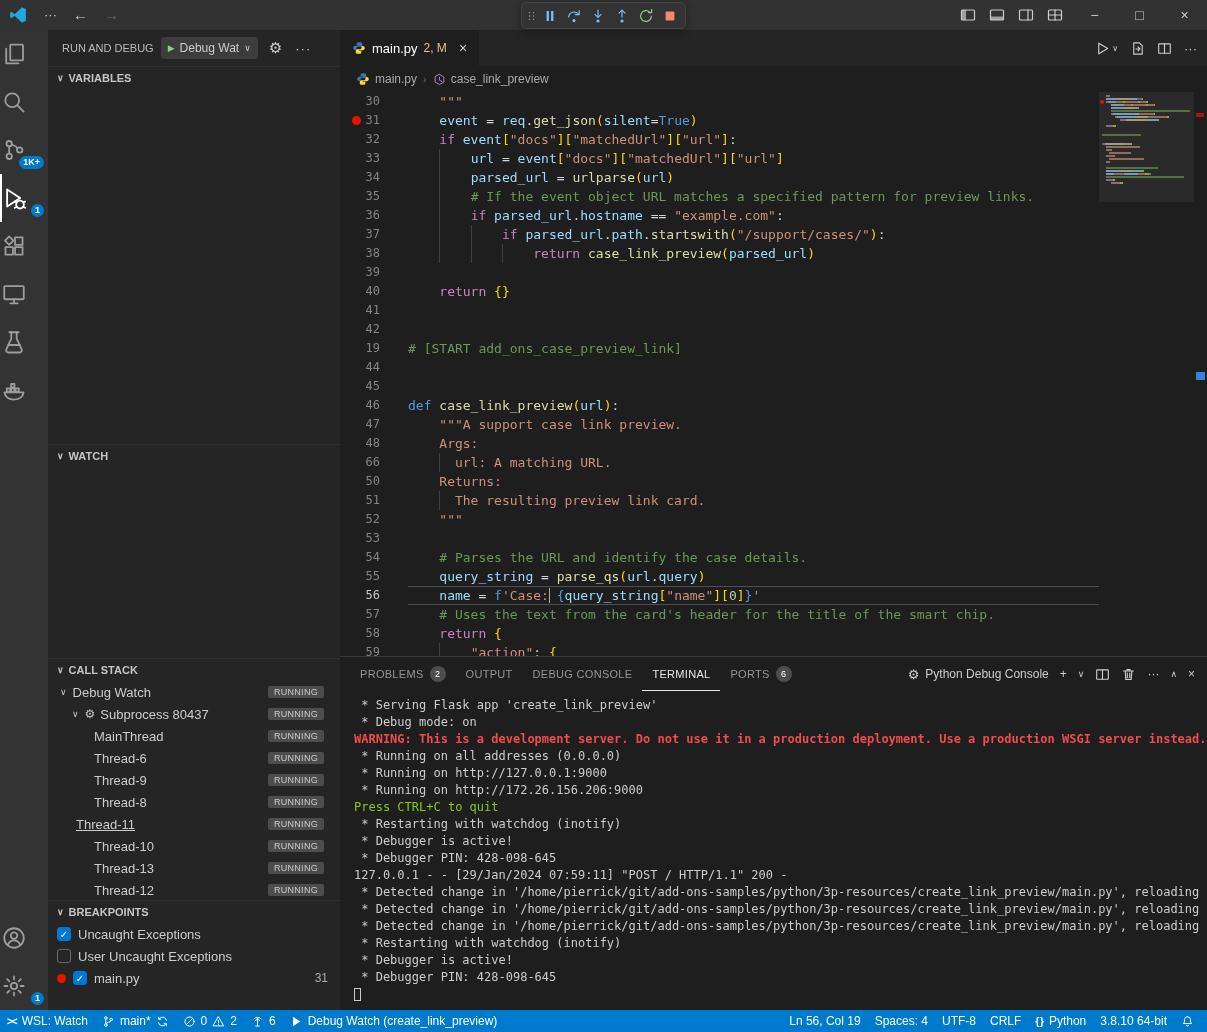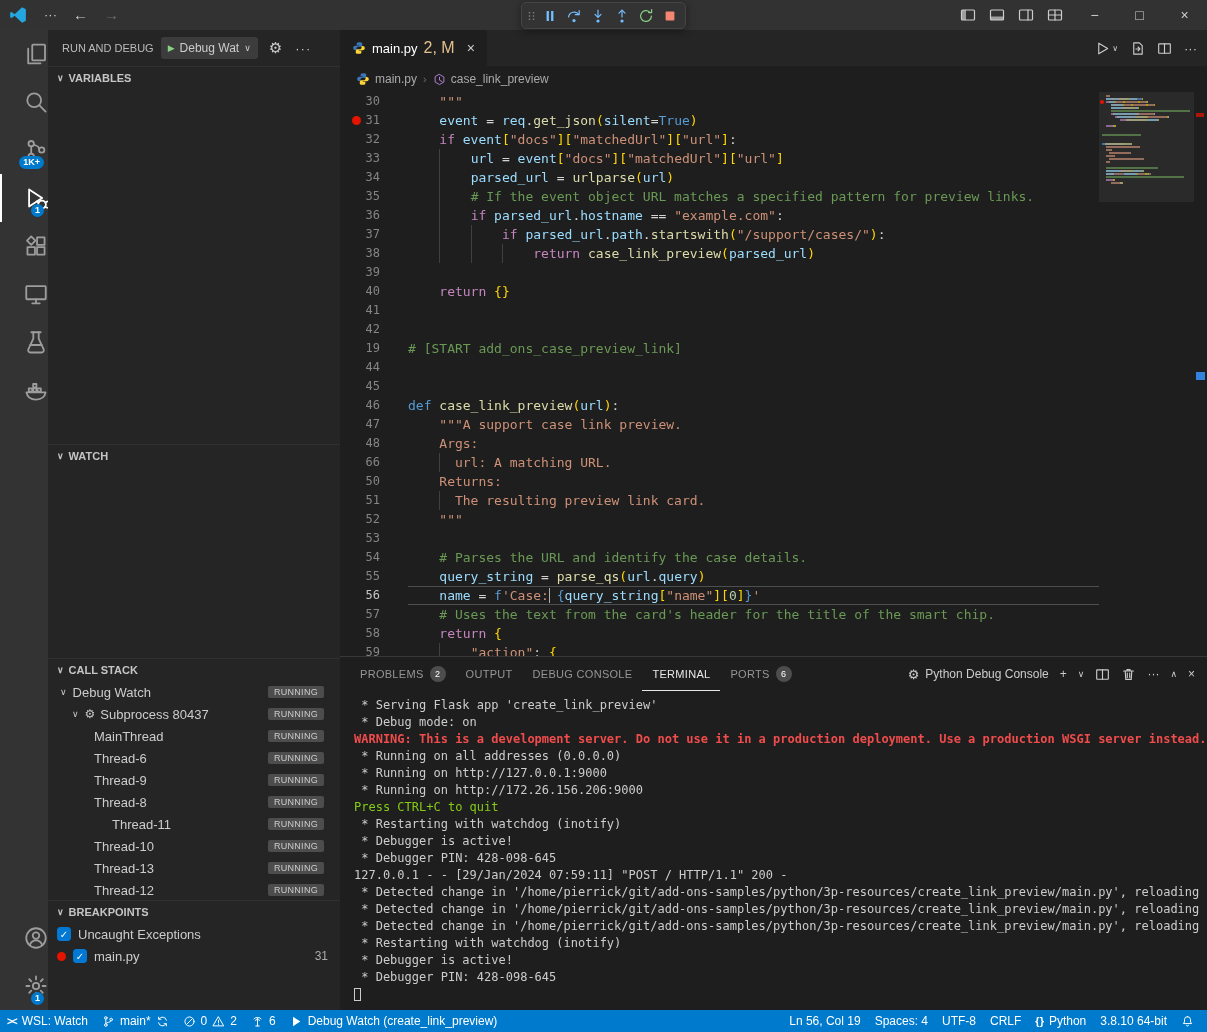--- a/index.html
+++ b/index.html
@@ -20,21 +20,21 @@
 .grip{color:#8a8a8a;width:13px;display:flex;justify-content:center}
 .dbtn{width:24px;height:23px;display:flex;align-items:center;justify-content:center;background:none;border:none;color:#75beff;cursor:pointer}
 .dbtn.restart{color:#89d185}.dbtn.stop{color:#f48771}
 .layouts{position:absolute;right:138px;top:0;display:flex}
 .lbtn{width:29px;height:30px;display:flex;align-items:center;justify-content:center;color:#cccccc}
 .winctl{position:absolute;right:0;top:0;display:flex}
 .wbtn{width:45px;height:30px;display:flex;align-items:center;justify-content:center;font-size:14px;color:#ccc}
 
 .main{display:flex;height:980px}
 .activitybar{width:48px;background:#333333;display:flex;flex-direction:column;align-items:stretch}
-.act{height:48px;display:flex;align-items:center;justify-content:flex-end;color:#9d9d9d;position:relative;border-left:2px solid transparent;cursor:pointer}
+.act{height:48px;display:flex;align-items:center;justify-content:flex-start;color:#9d9d9d;position:relative;border-left:2px solid transparent;cursor:pointer}
 .act.active{color:#ffffff;border-left-color:#ffffff}
 .abadge{position:absolute;right:4px;bottom:5px;background:#007acc;color:#fff;font-size:9px;line-height:11px;border-radius:8px;padding:1px 4px;min-width:13px;text-align:center;font-weight:bold}
 .actspacer{flex:1}
 
 .sidebar{width:292px;background:#252526;display:flex;flex-direction:column;overflow:hidden}
 .side-toolbar{height:36px;flex:none;display:flex;align-items:center;padding:0 8px 0 14px;gap:7px}
 .side-title{font-size:11px;color:#bbbbbb;white-space:nowrap}
 .cfg{background:#3c3c3c;border-radius:3px;height:22px;display:flex;align-items:center;gap:5px;padding:0 7px;color:#cccccc;font-size:12px;cursor:pointer}
 .cfg .play{color:#89d185;font-size:9px}
 .cfgchev{font-size:9px;color:#ccc}
@@ -52,21 +52,21 @@
 .bprow{height:22px;display:flex;align-items:center;padding:0 9px;gap:7px;position:relative;cursor:pointer}
 .cb{width:14px;height:14px;border:1px solid #6b6b6b;border-radius:3px;background:transparent;flex:none;display:flex;align-items:center;justify-content:center;font-size:10px;color:#fff}
 .cb.checked{background:#0078d4;border-color:#0078d4}
 .bpdot{width:9px;height:9px;border-radius:50%;background:#e51400;flex:none}
 .bpline{position:absolute;right:12px;color:#ababab;font-size:12px}
 
 .editor-col{flex:1;display:flex;flex-direction:column;min-width:0}
 .tabstrip{height:36px;flex:none;background:#252526;display:flex;position:relative}
 .tab{background:#1e1e1e;display:flex;align-items:center;gap:6px;padding:0 12px;cursor:pointer}
 .tabtitle{color:#ffffff;font-size:13px}
-.tabdec{color:#e2c08d;font-size:16px}
+.tabdec{color:#e2c08d;font-size:12px}
 .tabclose{color:#cccccc;margin-left:6px;font-size:14px;cursor:pointer}
 .editor-actions{position:absolute;right:10px;top:0;height:36px;display:flex;align-items:center;gap:12px;color:#cccccc}
 .ea{display:flex;align-items:center;gap:2px;cursor:pointer}
 .ea .tchev{font-size:8px}
 .breadcrumbs{height:26px;flex:none;display:flex;align-items:center;gap:6px;padding:0 16px;font-size:12px;color:#a9a9a9;background:#1e1e1e}
 .crumb{display:flex;align-items:center;gap:5px;cursor:pointer}
 .crumb-sep{color:#6e6e6e;font-size:11px}
 .editor{flex:1;display:flex;overflow:hidden;background:#1e1e1e;position:relative}
 .gutter{width:68px;flex:none}
 .gline{height:19px;position:relative}
@@ -340,21 +340,21 @@
               <span class="runbadge">RUNNING</span>
             </div>
             <div class="csrow" style="padding-left: 46px;">
               <span>Thread-9</span>
               <span class="runbadge">RUNNING</span>
             </div>
             <div class="csrow" style="padding-left: 46px;">
               <span>Thread-8</span>
               <span class="runbadge">RUNNING</span>
             </div>
-            <div class="csrow" style="padding-left: 64px;">
+            <div class="csrow" style="padding-left: 28px; text-decoration: underline;">
               <span>Thread-11</span>
               <span class="runbadge">RUNNING</span>
             </div>
             <div class="csrow" style="padding-left: 46px;">
               <span>Thread-10</span>
               <span class="runbadge">RUNNING</span>
             </div>
             <div class="csrow" style="padding-left: 46px;">
               <span>Thread-13</span>
               <span class="runbadge">RUNNING</span>
@@ -367,20 +367,24 @@
       </div>
       <div class="section sec-breakpoints">
         <div class="sec-head">
           <span class="sec-chev">∨</span>
           <span>BREAKPOINTS</span>
         </div>
         <div class="sec-body">
             <div class="bprow">
               <span class="cb checked">✓</span>
               <span>Uncaught Exceptions</span>
+            </div>
+            <div class="bprow">
+              <span class="cb"></span>
+              <span>User Uncaught Exceptions</span>
             </div>
             <div class="bprow">
               <span class="bpdot"></span>
               <span class="cb checked">✓</span>
               <span>main.py</span>
               <span class="bpline">31</span>
             </div>
           </div>
       </div>
     </div>

